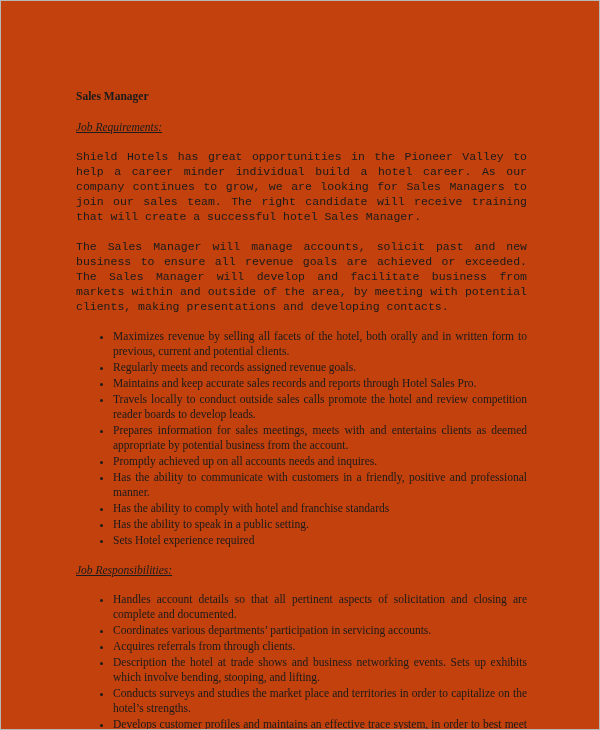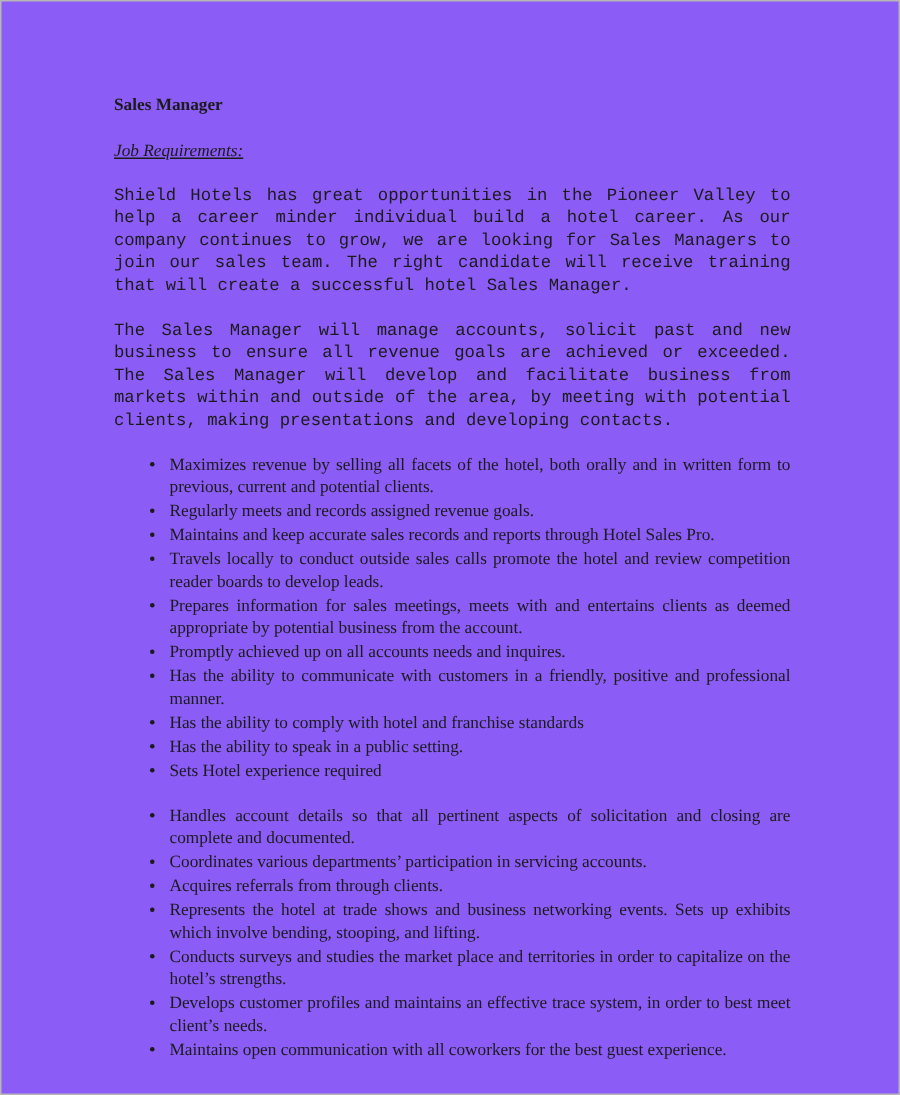--- a/index.html
+++ b/index.html
@@ -10,23 +10,23 @@
   body {
     width: 600px;
     height: 730px;
     font-family: "Liberation Serif", "DejaVu Serif", serif;
     color: #1b1b1b;
   }
   .page {
     box-sizing: border-box;
     width: 600px;
     height: 730px;
-    background: #8b5cf6;
+    background: #c2410c;
     border: 1px solid #b7b7b7;
-    padding: 62px 72px 0 75px;
+    padding: 88px 72px 0 75px;
     overflow: hidden;
   }
   .doc-title {
     font-size: 11.5px;
     font-weight: bold;
     margin: 0 0 16px 0;
     line-height: 15px;
   }
   .section-heading {
     font-size: 11.5px;
@@ -75,24 +75,25 @@
     <li>Maintains and keep accurate sales records and reports through Hotel Sales Pro.</li>
     <li>Travels locally to conduct outside sales calls promote the hotel and review competition reader boards to develop leads.</li>
     <li>Prepares information for sales meetings, meets with and entertains clients as deemed appropriate by potential business from the account.</li>
     <li>Promptly achieved up on all accounts needs and inquires.</li>
     <li>Has the ability to communicate with customers in a friendly, positive and professional manner.</li>
     <li>Has the ability to comply with hotel and franchise standards</li>
     <li>Has the ability to speak in a public setting.</li>
     <li>Sets Hotel experience required</li>
   </ul>
 
+  <h2 class="section-heading">Job Responsibilities:</h2>
 
   <ul class="bullet-list">
     <li>Handles account details so that all pertinent aspects of solicitation and closing are complete and documented.</li>
     <li>Coordinates various departments’ participation in servicing accounts.</li>
     <li>Acquires referrals from through clients.</li>
-    <li>Represents the hotel at trade shows and business networking events. Sets up exhibits which involve bending, stooping, and lifting.</li>
+    <li>Description the hotel at trade shows and business networking events. Sets up exhibits which involve bending, stooping, and lifting.</li>
     <li>Conducts surveys and studies the market place and territories in order to capitalize on the hotel’s strengths.</li>
     <li>Develops customer profiles and maintains an effective trace system, in order to best meet client’s needs.</li>
     <li>Maintains open communication with all coworkers for the best guest experience.</li>
   </ul>
 
 </div>
 
 </body></html>

